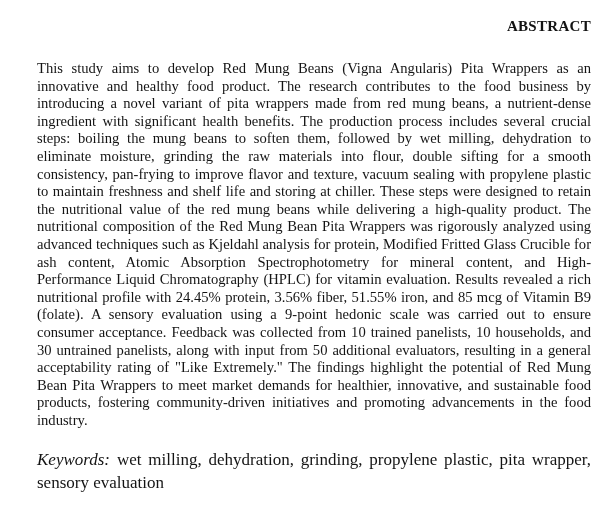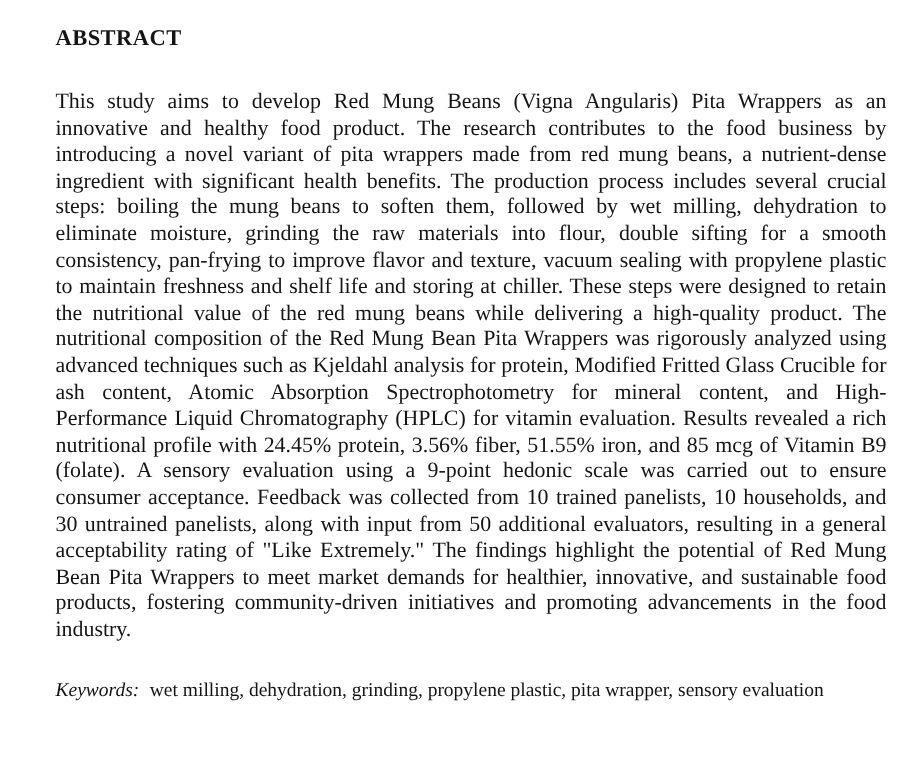--- a/index.html
+++ b/index.html
@@ -18,33 +18,33 @@
     height: 512px;
     background: #ffffff;
     color: #141414;
     padding: 18px 9px 0 37px; 
     font-family: "Liberation Serif", "DejaVu Serif", serif;
   }
   .abstract-title {
     margin: 0 0 25px 0;
     font-size: 15px;
     font-weight: bold;
-    text-align: left;
+    text-align: right;
     letter-spacing: 0.3px;
   }
   .abstract-body {
     margin: 18px 0 19px 0;
     font-size: 14.6px;
     line-height: 17.6px;
     text-align: justify;
     text-justify: inter-word;
   }
   .keywords {
     margin: 0;
-    font-size: 13px;
+    font-size: 17px;
     line-height: 23px;
     text-align: justify;
     text-justify: inter-word;
   }
   .keywords .kw-label {
     font-style: italic;
     margin-right: 7px;
   }
 </style>
 </head>

